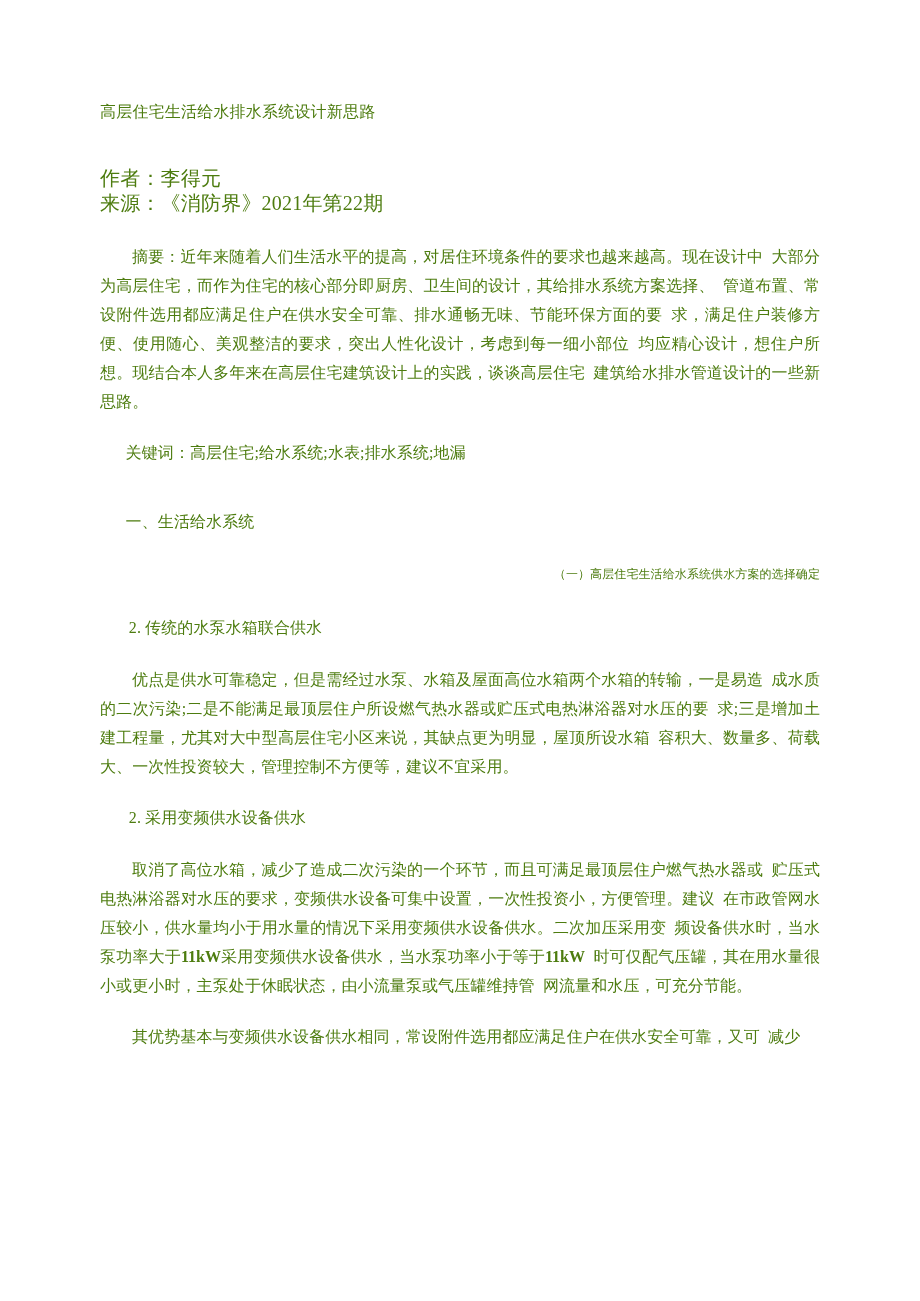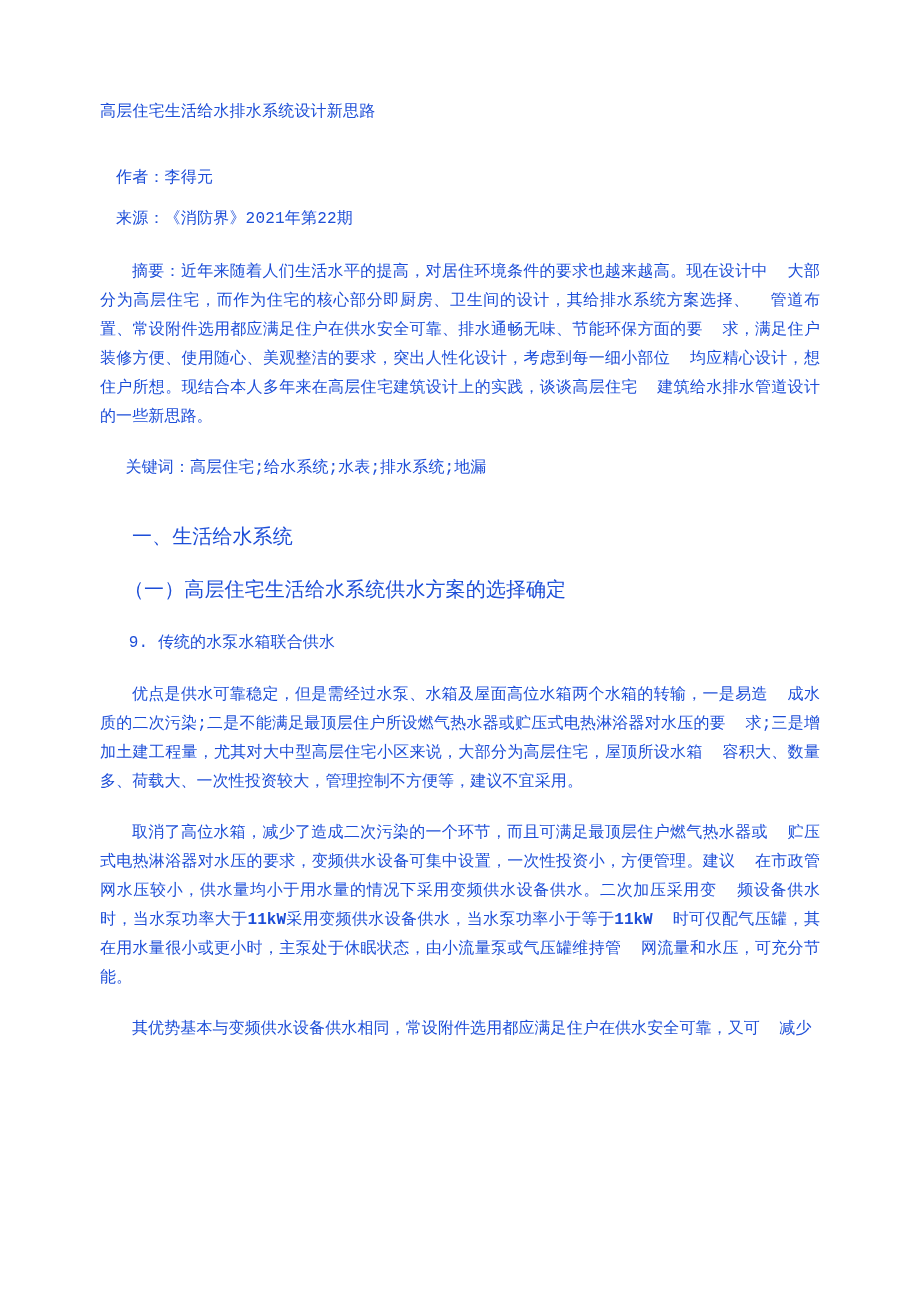--- a/index.html
+++ b/index.html
@@ -6,22 +6,22 @@
     margin: 0;
     padding: 0;
     background: #ffffff;
   }
   .page {
     position: relative;
     width: 920px;
     height: 1301px;
     background: #ffffff;
     overflow: hidden;
-    font-family: Liberation Mono, monospace;
-    color: #1d4ed8;
+    font-family: Liberation Serif, serif;
+    color: #4d7c0f;
     -webkit-font-smoothing: antialiased;
   }
   .content {
     position: absolute;
     left: 100px;
     top: 100px;
     width: 720px;
   }
 
   
@@ -32,25 +32,25 @@
     letter-spacing: 0.2px;
     margin: 0 0 42px 0;
     white-space: pre-wrap;
   }
 
   
   .meta-block {
     margin: 0 0 26px 0;
   }
   .meta-line {
-    font-size: 16px;
+    font-size: 20px;
     line-height: 25px;
     letter-spacing: 0.2px;
     white-space: pre-wrap;
-    margin: 16px;
+    margin: 0;
   }
 
   
   .para {
     font-size: 16px;
     line-height: 29px;
     letter-spacing: 0.1px;
     text-align: justify;
     text-justify: inter-character;
     white-space: pre-wrap;
@@ -70,36 +70,37 @@
     font-size: 16px;
     line-height: 29px;
     letter-spacing: 0.1px;
     white-space: pre-wrap;
     margin: 0 0 40px 0;
     text-indent: 1.6em;
   }
 
   
   .heading-1 {
-    font-size: 20px;
+    font-size: 16px;
     line-height: 29px;
     font-weight: 400;
     letter-spacing: 0.1px;
     white-space: pre-wrap;
     margin: 0 0 24px 0;
     text-indent: 1.6em;
   }
   .heading-2 {
-    font-size: 20px;
+    font-size: 12px;
     line-height: 29px;
     font-weight: 400;
     letter-spacing: 0.1px;
     white-space: pre-wrap;
     margin: 0 0 24px 0;
     text-indent: 1.2em;
+    text-align: right;
   }
   .heading-3 {
     font-size: 16px;
     line-height: 29px;
     font-weight: 400;
     letter-spacing: 0.1px;
     white-space: pre-wrap;
     margin: 0 0 23px 0;
     text-indent: 1.8em;
   }
@@ -125,24 +126,25 @@
 
     <p class="para para-abstract">摘要：近年来随着人们生活水平的提高，对居住环境条件的要求也越来越高。现在设计中  大部分为高层住宅，而作为住宅的核心部分即厨房、卫生间的设计，其给排水系统方案选择、  管道布置、常设附件选用都应满足住户在供水安全可靠、排水通畅无味、节能环保方面的要  求，满足住户装修方便、使用随心、美观整洁的要求，突出人性化设计，考虑到每一细小部位  均应精心设计，想住户所想。现结合本人多年来在高层住宅建筑设计上的实践，谈谈高层住宅  建筑给水排水管道设计的一些新思路。</p>
 
     <p class="keywords">关键词：高层住宅;给水系统;水表;排水系统;地漏</p>
 
     <p class="heading-1">一、生活给水系统</p>
 
     <p class="heading-2">（一）高层住宅生活给水系统供水方案的选择确定</p>
 
 
-    <p class="heading-3">9. 传统的水泵水箱联合供水</p>
+    <p class="heading-3">2. 传统的水泵水箱联合供水</p>
 
-    <p class="para">优点是供水可靠稳定，但是需经过水泵、水箱及屋面高位水箱两个水箱的转输，一是易造  成水质的二次污染;二是不能满足最顶层住户所设燃气热水器或贮压式电热淋浴器对水压的要  求;三是增加土建工程量，尤其对大中型高层住宅小区来说，大部分为高层住宅，屋顶所设水箱  容积大、数量多、荷载大、一次性投资较大，管理控制不方便等，建议不宜采用。</p>
+    <p class="para">优点是供水可靠稳定，但是需经过水泵、水箱及屋面高位水箱两个水箱的转输，一是易造  成水质的二次污染;二是不能满足最顶层住户所设燃气热水器或贮压式电热淋浴器对水压的要  求;三是增加土建工程量，尤其对大中型高层住宅小区来说，其缺点更为明显，屋顶所设水箱  容积大、数量多、荷载大、一次性投资较大，管理控制不方便等，建议不宜采用。</p>
 
+    <p class="heading-3">2. 采用变频供水设备供水</p>
 
     <p class="para"><span>取消了高位水箱，减少了造成二次污染的一个环节，而且可满足最顶层住户燃气热水器或  贮压式电热淋浴器对水压的要求，变频供水设备可集中设置，一次性投资小，方便管理。建议  在市政管网水压较小，供水量均小于用水量的情况下采用变频供水设备供水。二次加压采用变  频设备供水时，当水泵功率大于</span><span class="strong-run">11kW</span><span>采用变频供水设备供水，当水泵功率小于等于</span><span class="strong-run">11kW</span><span>  时可仅配气压罐，其在用水量很小或更小时，主泵处于休眠状态，由小流量泵或气压罐维持管  网流量和水压，可充分节能。</span></p>
 
 
     <p class="para">其优势基本与变频供水设备供水相同，常设附件选用都应满足住户在供水安全可靠，又可  减少</p>
 
   </div>
 </div>
 
 </body></html>

